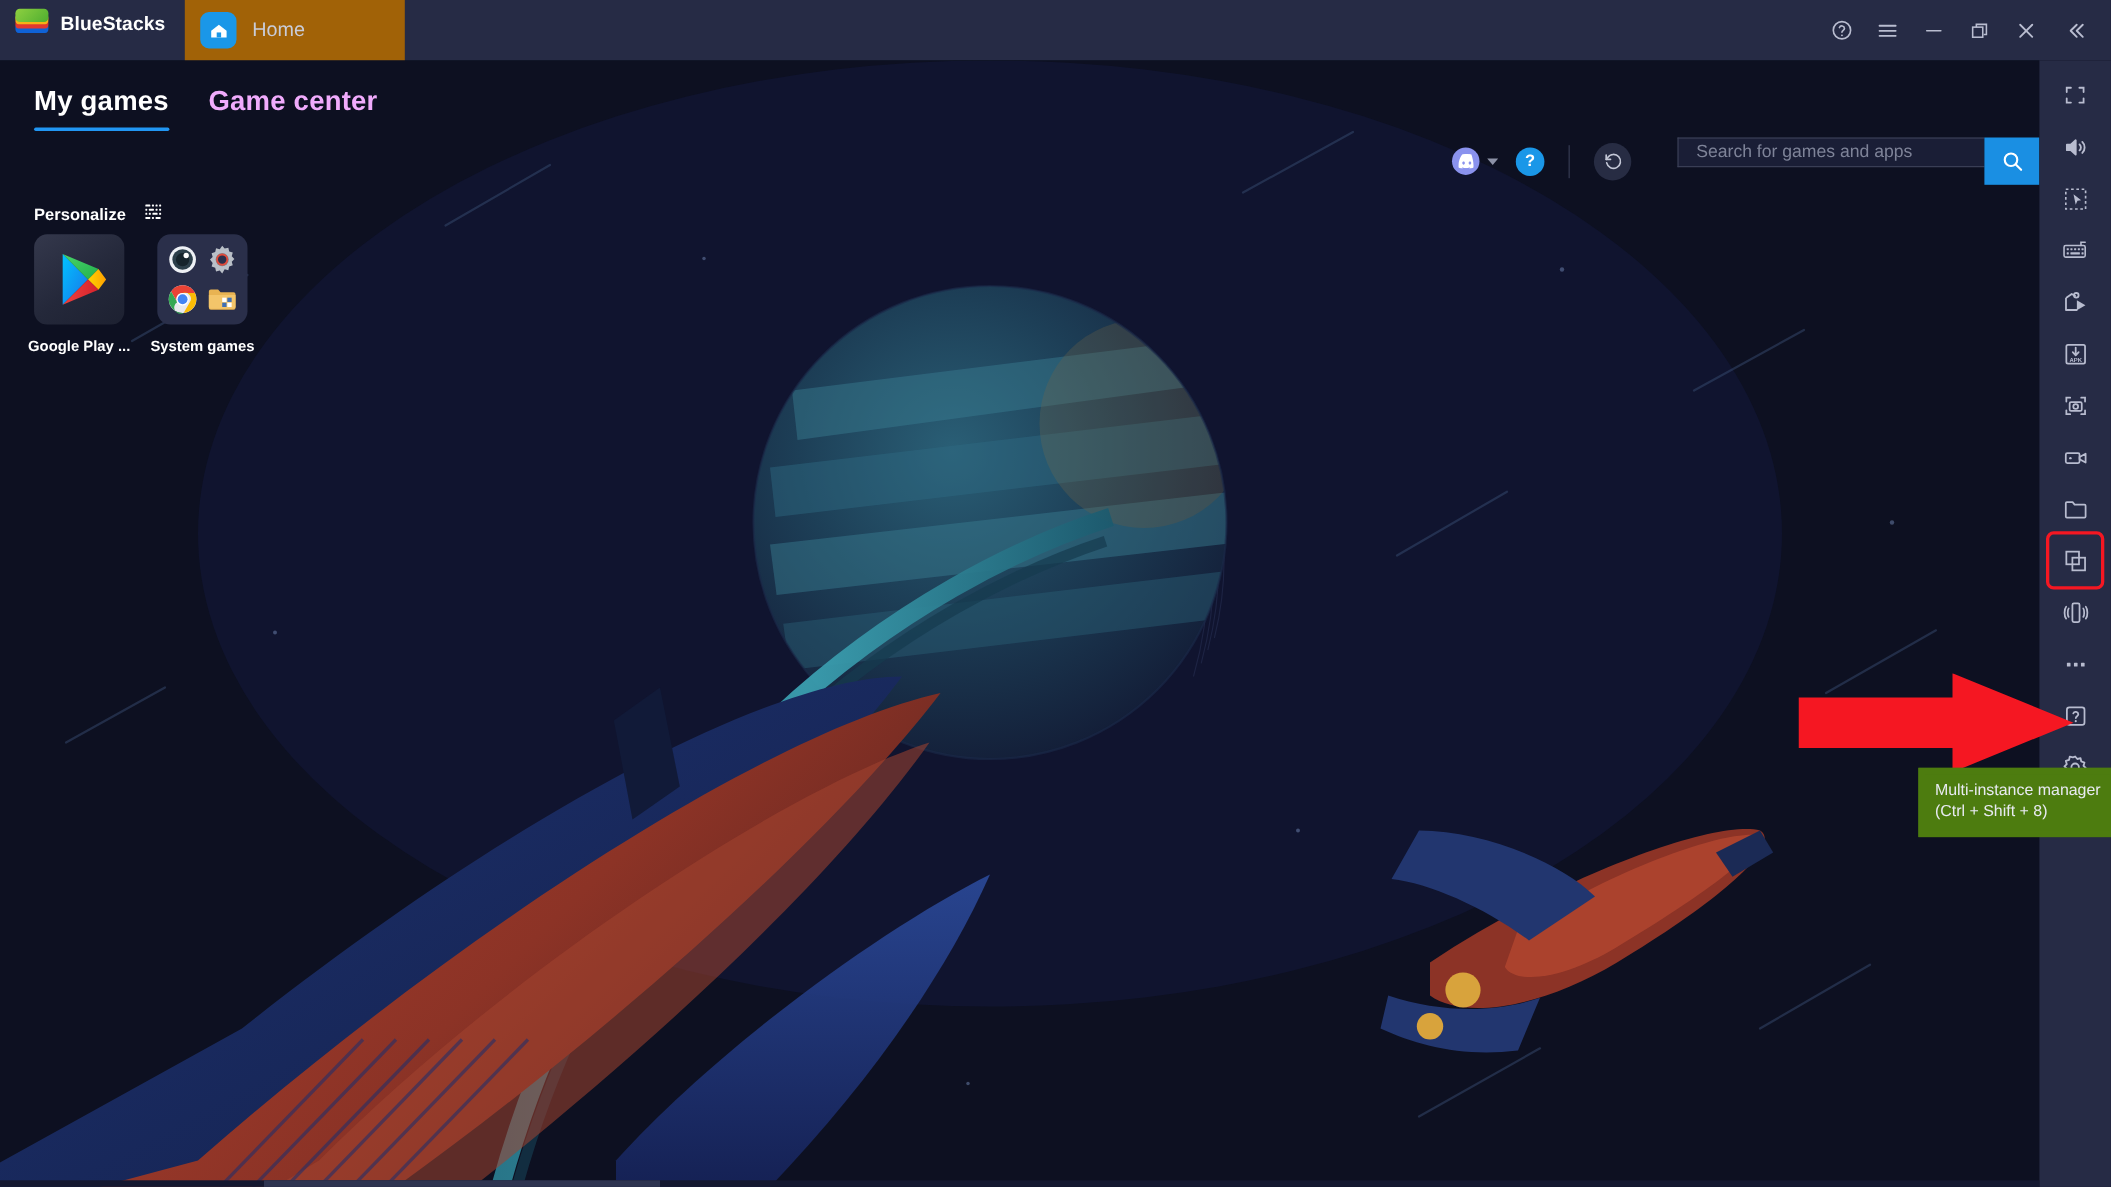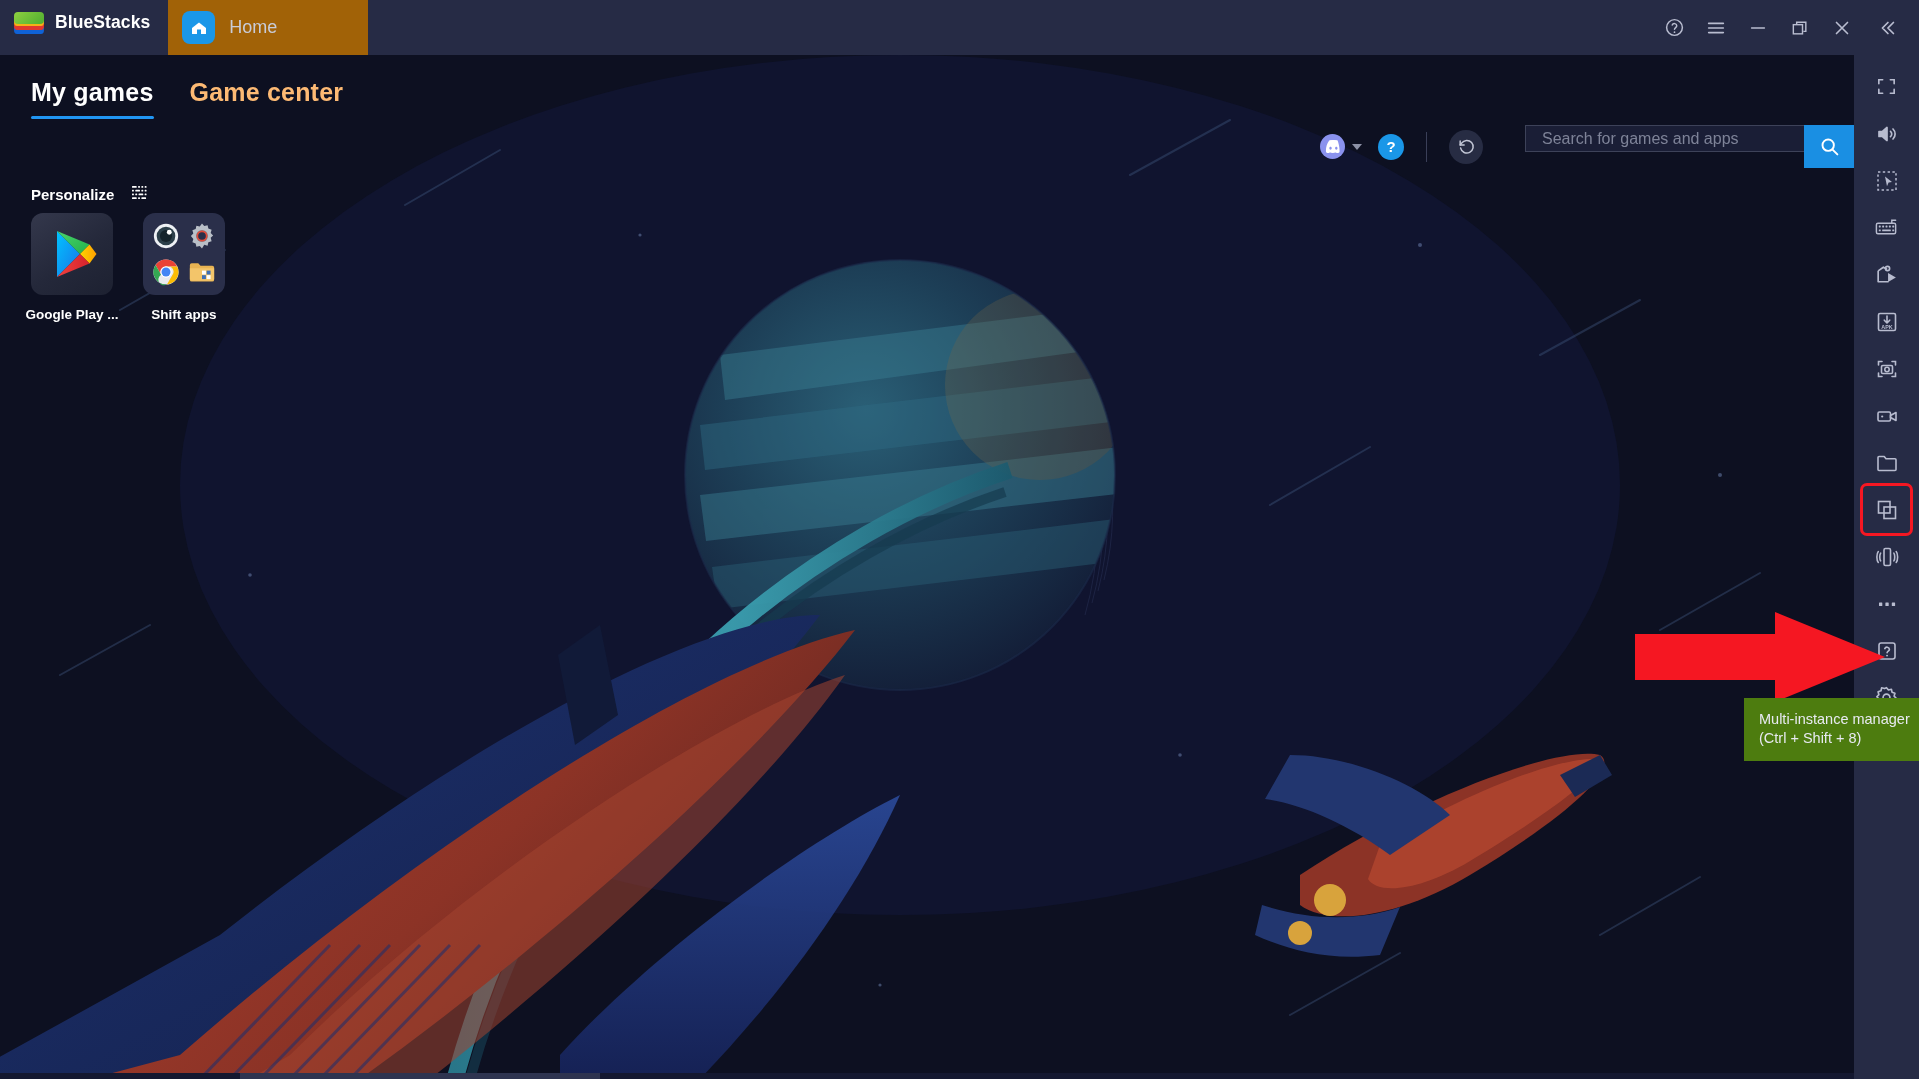--- a/index.html
+++ b/index.html
@@ -13,24 +13,23 @@
   #app { position: relative; width: 1919px; height: 1079px; }
 
   
   .titlebar {
     position: absolute; top: 0; left: 0;
     width: 1919px; height: 55px;
     background: #262b45;
     display: flex; align-items: stretch;
   }
   .brand {
-    display: flex; align-items: flex-start; gap: 11px;
+    display: flex; align-items: center; gap: 11px;
     padding: 0 18px 0 14px;
     height: 43px;
-    margin-top: 12px;
   }
   .brand-logo { width: 30px; height: 28px; position: relative; }
   .brand-logo i { position: absolute; left: 0; width: 30px; height: 9px; border-radius: 3px/4px; display:block; }
   .brand-logo i.l1 { top: 13px; background: #0f62d6; }
   .brand-logo i.l2 { top: 9px;  background: #e1382f; }
   .brand-logo i.l3 { top: 5px;  background: #f5b117; }
   .brand-logo i.l4 { top: 0px;  background: linear-gradient(135deg,#8ed040,#4fae30); height: 12px; border-radius: 4px; }
   .brand-name { color: #fff; font-size: 17.5px; font-weight: bold; letter-spacing: .1px; }
 
   .tab-home {
@@ -71,21 +70,21 @@
 
   
   .tabs {
     position: absolute; top: 23px; left: 31px;
     display: flex; align-items: flex-end; gap: 36px;
     z-index: 6;
   }
   .tab {
     font-size: 25px; font-weight: bold; letter-spacing: .2px;
     padding-bottom: 12px; cursor: pointer; position: relative;
-    color: #fdba74;
+    color: #f0abfc;
   }
   .tab.active { color: #ffffff; }
   .tab.active::after {
     content: ""; position: absolute; left: 0; right: 0; bottom: 0;
     height: 3px; background: #2196f3; border-radius: 2px;
   }
 
   .personalize {
     position: absolute; top: 130px; left: 31px;
     display: flex; align-items: center; gap: 18px; z-index: 6;
@@ -499,21 +498,21 @@
                 <path d="M2 7.5a2 2 0 0 1 2-2h7l2.4 2.8H26a2 2 0 0 1 2 2v13a2 2 0 0 1-2 2H4a2 2 0 0 1-2-2Z" fill="#e8b352"></path>
                 <path d="M2 11h26v11.3a2 2 0 0 1-2 2H4a2 2 0 0 1-2-2Z" fill="#f3c56a"></path>
                 <rect x="15" y="13.5" width="4.2" height="4.2" fill="#ffffff"></rect>
                 <rect x="20" y="13.5" width="4.2" height="4.2" fill="#3f6fb5"></rect>
                 <rect x="15" y="18.4" width="4.2" height="4.2" fill="#3f6fb5"></rect>
                 <rect x="20" y="18.4" width="4.2" height="4.2" fill="#ffffff"></rect>
               </svg>
             </span>
           </div>
         </div>
-        <div class="applabel">Shift apps</div>
+        <div class="applabel">System games</div>
       </div>
     </div>
 
     <div class="scroll-hint">
         <i></i>
       </div>
   </div>
 
   <div class="toolbar">
 

